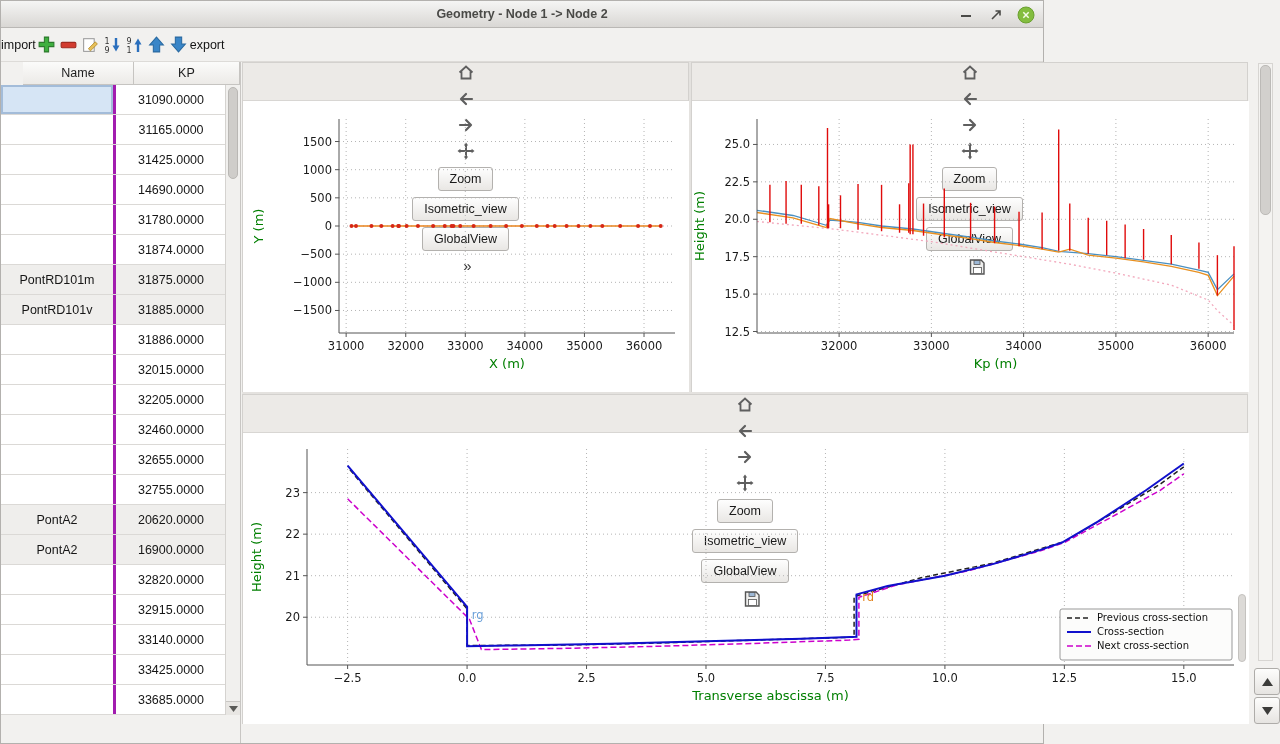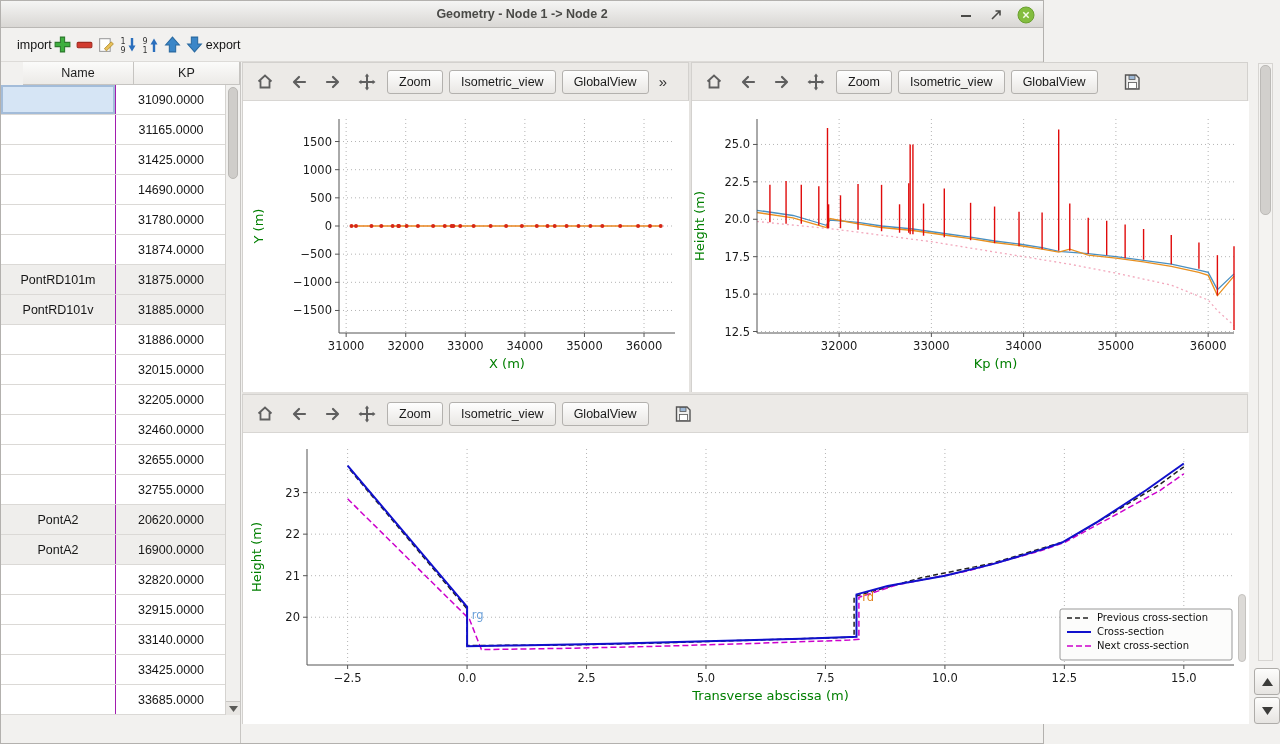--- a/index.html
+++ b/index.html
@@ -10,47 +10,47 @@
   
   .titlebar{position:absolute;left:0;top:0;right:0;height:27px;
     background:linear-gradient(#f5f5f4,#d9d7d4);border-bottom:1px solid #bab8b5;
     display:flex;align-items:center;justify-content:center;}
   .title{font-size:12.5px;font-weight:bold;color:#4a4a47;}
   .win-controls{position:absolute;right:6px;top:0;height:27px;display:flex;align-items:center;gap:8px;}
   .tb-btn{width:22px;height:22px;display:flex;align-items:center;justify-content:center;cursor:default;}
 
   
   .toolbar{position:absolute;left:0;top:27px;right:0;height:34px;background:#f2f1ef;
-    border-bottom:1px solid #dddbd8;display:flex;align-items:center;padding-left:16px;}
+    border-bottom:1px solid #dddbd8;display:flex;align-items:center;padding-left:0;}
   .tool-label{font-size:12.5px;color:#141414;}
   .tool-icon{width:22px;height:22px;display:flex;align-items:center;justify-content:center;}
 
   
   .left-panel{position:absolute;left:0;top:61px;width:240px;bottom:0;background:#f2f1ef;border-right:1px solid #c8c6c3;}
   .thead{display:flex;height:23px;background:linear-gradient(#fbfbfa,#eceae7);border-bottom:1px solid #c6c4c1;margin-left:22px;}
   .thcell{display:flex;align-items:center;justify-content:center;font-size:12.5px;color:#1d1d1d;}
   .thcell.name{width:115px;border-right:1px solid #c6c4c1;}
   .thcell.kp{width:110px;border-right:1px solid #c6c4c1;}
   .tbody{position:absolute;left:0;top:23px;width:225px;height:630px;background:#7dd3fc;overflow:hidden;}
   .trow{display:flex;height:30px;border-bottom:1px solid #dbd9d6;background:#fff;}
   .trow.named{background:#efeeec;}
   .tcell{display:flex;align-items:center;justify-content:center;font-size:12.5px;color:#161616;}
-  .tcell.name{width:115px;border-right:1px solid #a21caf;}
+  .tcell.name{width:115px;border-right:3px solid #a21caf;}
   .tcell.kp{flex:1;}
   .tcell.selected{background:#d6e5f5;box-shadow:inset 0 0 0 2px #a3bcd9;}
   .table-scroll{position:absolute;right:0;top:23px;width:15px;height:630px;background:#f1f0ee;border-left:1px solid #d5d3d0;}
   .table-scroll .thumb{position:absolute;left:2px;top:2px;width:10px;height:92px;background:#cfcdca;border:1px solid #b9b7b4;border-radius:5px;}
   .table-scroll .arrow-btn{position:absolute;left:0;bottom:0;width:14px;height:14px;display:flex;align-items:center;justify-content:center;background:#e8e6e3;border-top:1px solid #c9c7c4;}
 
   
   .plot-panel{position:absolute;background:#fff;border:1px solid #d3d1ce;}
   #panel-plan{left:241px;top:61px;width:447px;height:330px;}
   #panel-profile{left:690px;top:61px;width:557px;height:330px;}
   #panel-cross{left:241px;top:393px;width:1006px;height:330px;}
-  .ptoolbar{height:38px;background:#eceae7;border-bottom:1px solid #d8d6d3;display:flex;align-items:center;gap:6px;padding:0 8px;}
+  .ptoolbar{height:38px;background:#eceae7;border-bottom:1px solid #d8d6d3;display:flex;align-items:center;gap:6px;padding:0 8px;flex-direction:column;}
   .picon{width:28px;height:26px;display:flex;align-items:center;justify-content:center;background:transparent;border:none;}
   .pbtn{font-size:12.5px;color:#1a1a1a;padding:4px 11px;border:1px solid #b3b1ae;border-radius:3px;
     background:linear-gradient(#fefefe,#e9e7e4);white-space:nowrap;}
   .overflow{font-size:15px;color:#333;margin-left:4px;}
   .save-gap{margin-left:14px;}
   svg.chart{display:block;background:#fff;}
   svg text{font-family:"DejaVu Sans","Liberation Sans",sans-serif;}
   .mini-scroll{position:absolute;right:1px;top:199px;width:8px;height:68px;background:#dcdad7;border:1px solid #c4c2bf;border-radius:4px;}
 
   .splitter-v{position:absolute;left:688px;top:61px;width:2px;height:330px;background:#e4e2df;}

